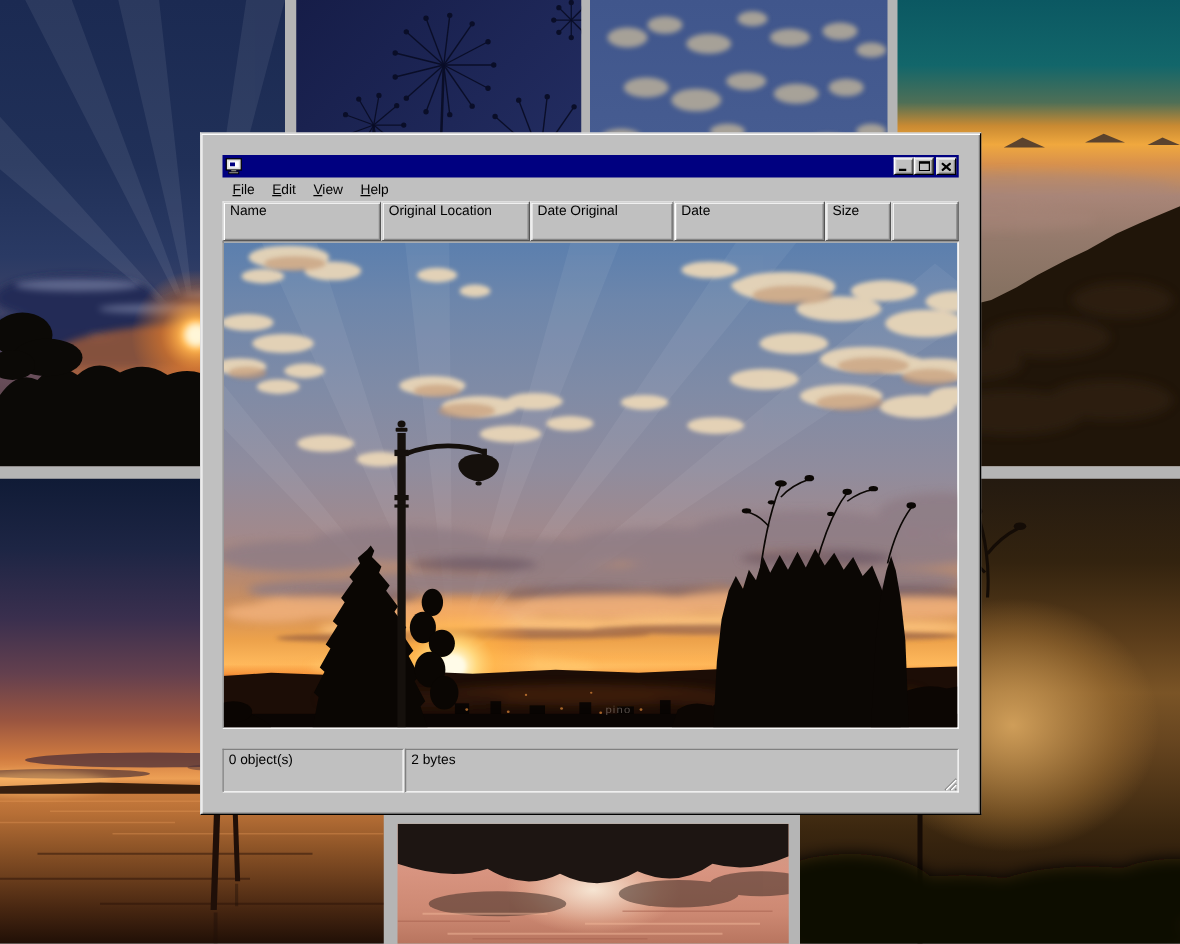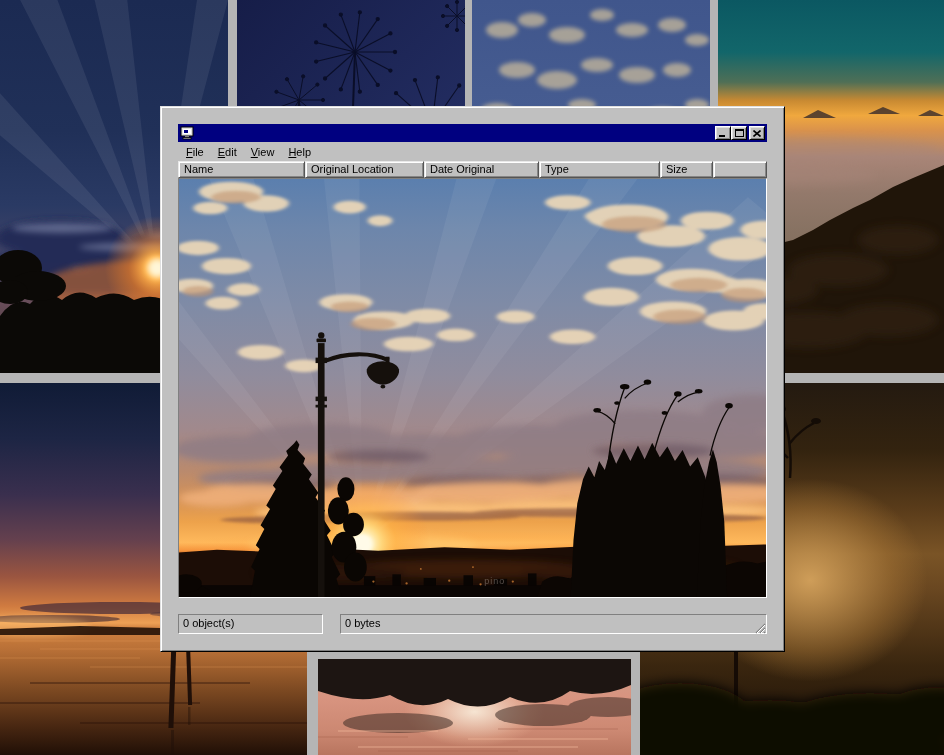--- a/index.html
+++ b/index.html
@@ -36,31 +36,31 @@
   .app-icon{width:14px;height:14px;display:block;margin-right:3px}
   .title-text{color:#fff;font-size:11px;font-weight:bold;flex:1;white-space:nowrap}
   .controls{display:flex;align-items:center}
   .ctl{width:16px;height:14px;background:var(--chrome,#c0c0c0);
     border:1px solid;border-color:#fff #000 #000 #fff;
     box-shadow:inset 1px 1px 0 #dfdfdf,inset -1px -1px 0 #808080;
     display:flex;align-items:center;justify-content:center;padding:0;cursor:default}
   .ctl.close{margin-left:2px}
   .menubar{height:19px;display:flex;align-items:center;padding-left:1px;flex:0 0 auto}
   .menu-item{font-size:11px;padding:2px 7px;color:#000;cursor:default}
-  .headerrow{height:17px;display:flex;flex:0 0 auto}
+  .headerrow{height:32px;display:flex;flex:0 0 auto}
   .hcol{font-size:11px;line-height:15px;padding:0 5px;background:var(--chrome,#c0c0c0);
     border:1px solid;border-color:#e8e8e8 #555 #555 #e8e8e8;
     box-shadow:inset 1px 1px 0 #fff,inset -1px -1px 0 #868686;
     overflow:hidden;white-space:nowrap;color:#000}
   .hc0{width:127px}.hc1{width:119px}.hc2{width:115px}.hc3{width:121px}
   .hc4{width:53px;}.hc5{flex:1}
   .content{flex:1;border:1px solid;border-color:#808080 #fff #fff #808080;
     position:relative;overflow:hidden;background:#e5e5e5}
   .content svg{position:absolute;left:0;top:0;width:100%;height:100%;display:block}
-  .statusbar{height:20px;margin-top:16px;display:flex;gap:17px;flex:0 0 auto;position:relative}
+  .statusbar{height:35px;margin-top:16px;display:flex;gap:1px;flex:0 0 auto;position:relative}
   .spanel{border:1px solid;border-color:#808080 #fff #fff #808080;font-size:11px;line-height:16px;padding:0 4px;color:#000;overflow:hidden;white-space:nowrap}
   .sp1{width:145px}
   .sp2{flex:1}
   .grip{position:absolute;right:1px;bottom:1px;width:13px;height:13px}
 </style>
 </head>
 <body>
 
 <div class="tile" id="tileA">
   <svg viewBox="0 0 228 373" preserveAspectRatio="none">
@@ -395,21 +395,21 @@
     <span class="menu-item"><u>F</u>ile</span>
     <span class="menu-item"><u>E</u>dit</span>
     <span class="menu-item"><u>V</u>iew</span>
     <span class="menu-item"><u>H</u>elp</span>
   </div>
 
   <div class="headerrow">
     <div class="hcol hc0">Name</div>
     <div class="hcol hc1">Original Location</div>
     <div class="hcol hc2">Date Original</div>
-    <div class="hcol hc3">Type</div>
+    <div class="hcol hc3">Date</div>
     <div class="hcol hc4">Size</div>
     <div class="hcol hc5"></div>
   </div>
 
   <div class="content">
 
     <svg viewBox="0 0 619 461" preserveAspectRatio="none">
       <defs>
         <linearGradient id="sky" x1="0" y1="0" x2="0" y2="1">
           <stop offset="0%" stop-color="#5b7fae"></stop>
@@ -633,21 +633,21 @@
         <ellipse cx="215" cy="229" rx="2.6" ry="2"></ellipse>
       </g>
     </svg>
   </div>
 
   <div class="statusbar">
     <div class="spanel sp1">
       <span>0 object(s)</span>
     </div>
     <div class="spanel sp2">
-      <span>0 bytes</span>
+      <span>2 bytes</span>
     </div>
     <div class="grip">
       <svg viewBox="0 0 13 13" width="13" height="13">
         <path d="M3,12 L12,3 M7,12 L12,7 M11,12 L12,11" stroke="#808080" stroke-width="1.2" fill="none"></path>
         <path d="M4,12 L12,4 M8,12 L12,8 M12,12 L12,12" stroke="#ffffff" stroke-width="1" fill="none"></path>
       </svg>
     </div>
   </div>
 
 </div>

